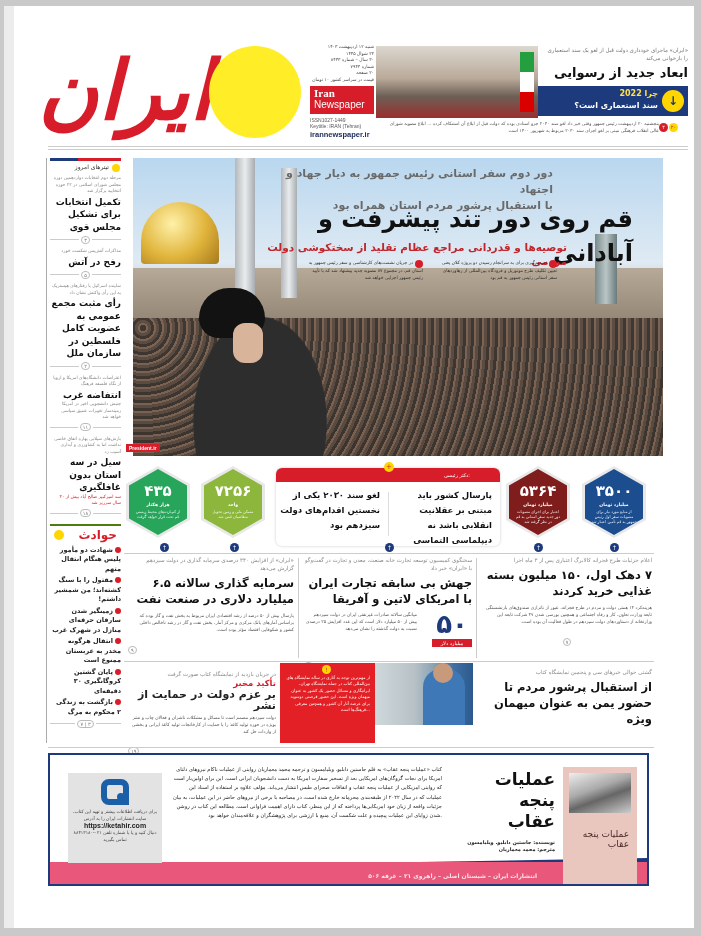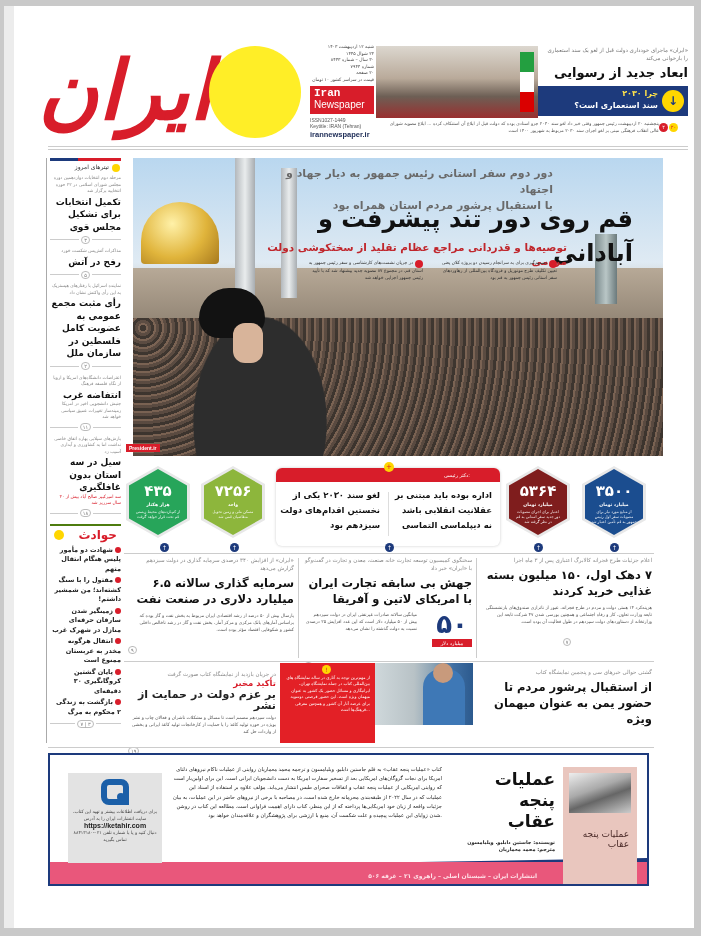--- a/index.html
+++ b/index.html
@@ -7,21 +7,21 @@
   body { background: #c9c9c9; font-family: "DejaVu Sans", sans-serif; position: relative; }
   .page { position: absolute; left: 4px; top: 6px; width: 690px; height: 922px; background: #fff; }
   .rtl { direction: rtl; text-align: right; }
   .abs { position: absolute; }
 
   
   .logo { left: 38px; top: 34px; width: 170px; height: 100px; color: #d81d2a; font-family: "DejaVu Serif", serif; font-size: 82px; font-weight: bold; font-style: italic; line-height: 100px; text-align: left; direction: rtl; letter-spacing: -4px; }
   .sun { left: 205px; top: 40px; width: 92px; height: 92px; border-radius: 50%; background: #ffee27; }
   .meta-lines { left: 304px; top: 38px; width: 66px; font-size: 4.5px; color: #444; line-height: 6.5px; direction: rtl; text-align: right; }
   .iran-badge { left: 306px; top: 80px; width: 64px; height: 28px; background: #d81d2a; color: #fff; padding: 2px 4px; }
-  .iran-badge .l1 { font-family: Liberation Mono, monospace; font-weight: bold; font-size: 11px; line-height: 11px; }
+  .iran-badge .l1 { font-family: Liberation Serif, serif; font-weight: bold; font-size: 11px; line-height: 11px; }
   .iran-badge .l2 { font-family: "Liberation Sans", sans-serif; font-size: 10px; line-height: 12px; }
   .issn { left: 306px; top: 111px; width: 66px; font-family: "Liberation Sans", sans-serif; font-size: 5px; color: #555; line-height: 6px; }
   .site { left: 306px; top: 124px; width: 70px; font-family: "Liberation Sans", sans-serif; font-size: 7.5px; font-weight: bold; color: #1b2a55; }
 
   .top-photo { left: 372px; top: 40px; width: 162px; height: 72px; background: linear-gradient(180deg,#dcd7cf 0%,#b9aa9a 45%,#6d5f55 70%,#9a2f2f 100%); }
   .top-photo .flag { position:absolute; right:4px; top:6px; width:14px; height:60px; background: linear-gradient(180deg,#239f40 0 33%,#fff 33% 66%,#da0000 66%); }
   .top-kicker { left: 540px; top: 40px; width: 144px; font-size: 5.5px; color: #777; line-height: 8px; }
   .top-title { left: 536px; top: 58px; width: 148px; font-size: 13px; font-weight: bold; color: #111; line-height: 18px; }
   .blue-box { left: 534px; top: 80px; width: 150px; height: 30px; background: #1d3a7c; color: #fff; }
   .blue-box .t1 { position:absolute; right:30px; top:3px; font-size: 8px; font-weight: bold; color: #ffe34b; }
@@ -144,21 +144,21 @@
   </div>
   <div class="abs site">irannewspaper.ir</div>
 
   <div class="abs top-photo">
       <div class="flag"></div>
     </div>
   <div class="abs top-kicker rtl">«ایران» ماجرای خودداری دولت قبل از لغو یک سند استعماری را بازخوانی می‌کند</div>
   <div class="abs top-title rtl">ابعاد جدید از رسوایی ۲۰۳۰</div>
   <div class="abs blue-box rtl">
     <div class="icn">↓</div>
-    <div class="t1">چرا ۲۰۳۰</div>
+    <div class="t1">چرا 2022</div>
     <div class="t2">سند استعماری است؟</div>
   </div>
   <div class="abs top-body rtl">پنجشنبه ۲۰ اردیبهشت رئیس جمهور وقتی خبر داد لغو سند ۲۰۳۰ جزو اسنادی بوده که دولت قبل از ابلاغ آن استنکاف کرده ... ابلاغ مصوبه شورای عالی انقلاب فرهنگی مبنی بر لغو اجرای سند ۲۰۳۰ مربوط به شهریور ۱۴۰۰ است</div>
   <div class="abs page-dot" style="left:665px;top:117px;background:#ffd600;color:#d81d2a;">۲۰</div>
   <div class="abs page-dot" style="left:655px;top:117px;background:#d81d2a;color:#fff;">۴</div>
 
   <div class="abs rule" style="top:140px;"></div>
   <div class="abs rule" style="top:143px;"></div>
 
   <div class="abs side rtl">
@@ -279,21 +279,21 @@
   <div class="abs hex-wrap" style="left:122px;top:460px;">
     <div class="hex" style="background:#27a55a;">
       <div class="num">۴۳۵</div>
       <div class="unit">هزار هکتار</div>
       <div class="desc">از کم‌بازده‌های محیط زیستی قم تحت قرار خواهد گرفت</div>
     </div>
   </div>
 
   <div class="abs quote-box">
     <div class="quote-head">دکتر رئیسی:</div>
-    <div class="quote-col" style="right:8px;">اداره بوده باید مبتنی بر عقلانیت انقلابی باشد نه دیپلماسی التماسی</div>
+    <div class="quote-col" style="right:8px;">پارسال کشور باید مبتنی بر عقلانیت انقلابی باشد نه دیپلماسی التماسی</div>
     <div class="quote-sep"></div>
     <div class="quote-col" style="right:120px;">لغو سند ۲۰۳۰ یکی از نخستین اقدام‌های دولت سیزدهم بود</div>
   </div>
   <div class="abs quote-pin">+</div>
 
   <div class="abs arrow-dot" style="left:156px;top:537px;">↑</div>
   <div class="abs arrow-dot" style="left:226px;top:537px;">↑</div>
   <div class="abs arrow-dot" style="left:381px;top:537px;">↑</div>
   <div class="abs arrow-dot" style="left:530px;top:537px;">↑</div>
   <div class="abs arrow-dot" style="left:606px;top:537px;">↑</div>

